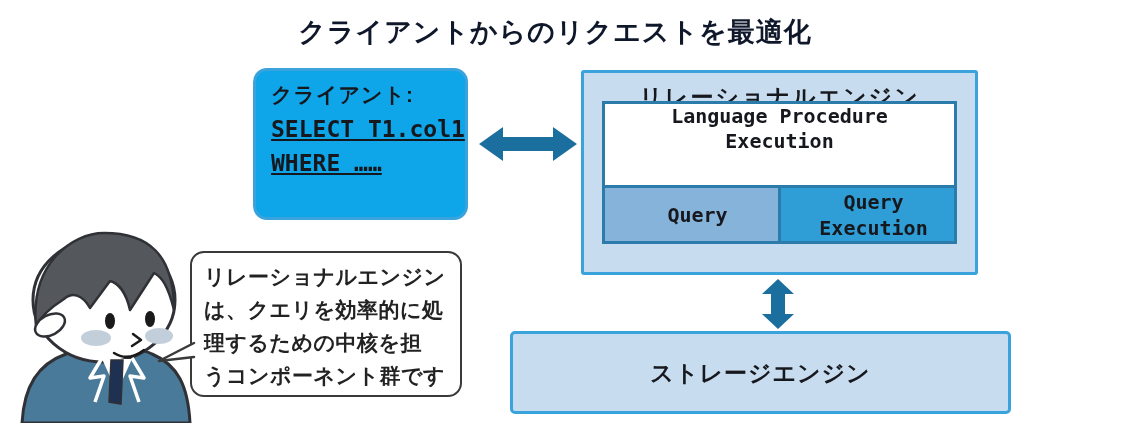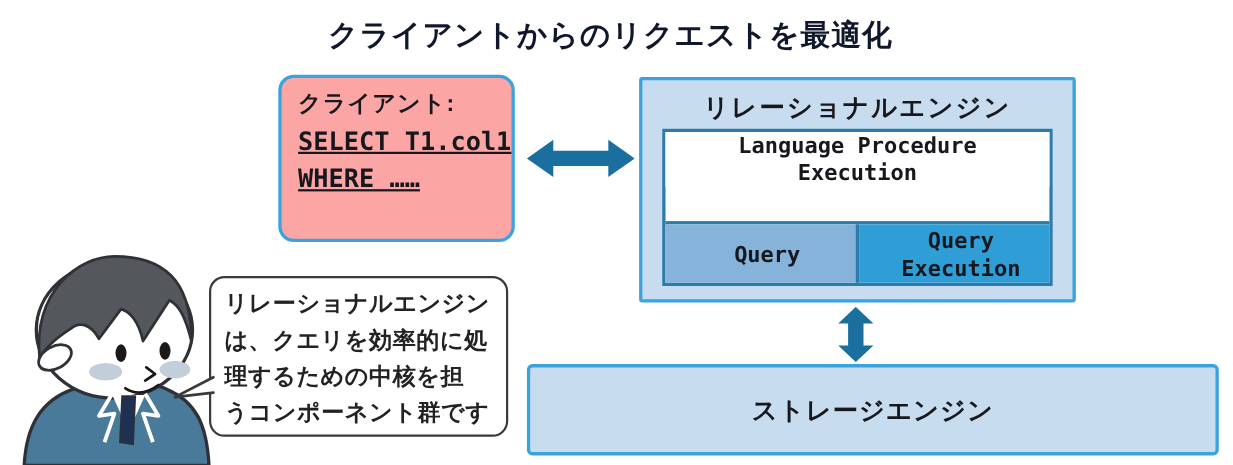--- a/index.html
+++ b/index.html
@@ -7,49 +7,49 @@
     position:relative;width:1121px;height:423px;background:#ffffff;overflow:hidden;
     font-family:"Liberation Sans",sans-serif;color:#16181d;
   }
   .title{
     position:absolute;left:0;top:14px;width:1110px;text-align:center;
     font-size:27px;font-weight:bold;letter-spacing:1px;color:#0f172a;
   }
   
   .client-box{
     position:absolute;left:253px;top:68px;width:215px;height:152px;box-sizing:border-box;
-    background:#fca5a5;border:3px solid #3aa3dc;border-radius:14px;
+    background:#0ea5e9;border:3px solid #3aa3dc;border-radius:14px;
     padding:7px 0 0 15px;
   }
   .client-box .jp{font-size:21px;font-weight:bold;line-height:34px;letter-spacing:1px;}
   .client-box .mono{font-family:"DejaVu Sans Mono",monospace;font-size:23px;font-weight:bold;line-height:34px;text-decoration:underline;}
   
   .rel-box{
     position:absolute;left:581px;top:70px;width:397px;height:205px;box-sizing:border-box;
     background:#c7ddef;border:3px solid #3aa3dc;border-radius:3px;
   }
   .rel-title{margin-top:9px;text-align:center;font-size:23px;font-weight:bold;letter-spacing:2px;}
   .inner-box{
-    position:absolute;left:18px;top:44px;width:355px;height:143px;box-sizing:border-box;
+    position:absolute;left:18px;top:28px;width:355px;height:143px;box-sizing:border-box;
     background:#ffffff;border:3px solid #2b7cab;display:flex;flex-direction:column;gap:31px;
   }
   .lpe{
     height:67px;display:flex;flex-direction:column;justify-content:center;align-items:center;
     font-family:"DejaVu Sans Mono",monospace;font-size:20px;font-weight:bold;line-height:25px;background:#ffffff;
   }
   .q-row{height:70px;display:flex;border-top:3px solid #2b7cab;}
   .q-cell{
     flex:1;display:flex;flex-direction:column;justify-content:center;align-items:center;
     font-family:"DejaVu Sans Mono",monospace;font-size:20px;font-weight:bold;line-height:26px;padding-left:12px;
   }
   .qo{background:#86b3da;border-right:3px solid #2b7cab;}
   .qe{background:#2f9ed6;}
   
   .storage-box{
-    position:absolute;left:479px;top:331px;width:629px;height:83px;box-sizing:border-box;
+    position:absolute;left:510px;top:331px;width:501px;height:83px;box-sizing:border-box;
     background:#c7ddef;border:3px solid #3aa3dc;border-radius:5px;
     display:flex;flex-direction:column;justify-content:center;align-items:center;
     font-size:23px;font-weight:bold;line-height:36px;letter-spacing:1px;gap:48px;
   }
   
   .h-arrow{position:absolute;left:479px;top:125px;}
   .v-arrow{position:absolute;left:760px;top:279px;}
   
   .bubble{
     position:absolute;left:190px;top:251px;width:272px;height:146px;box-sizing:border-box;

